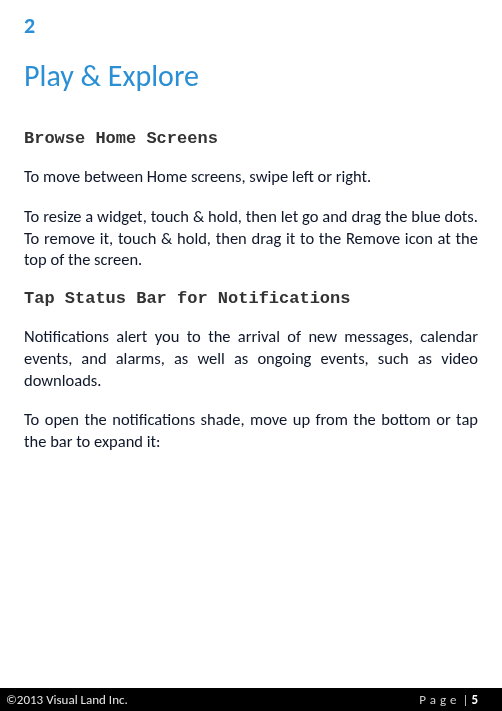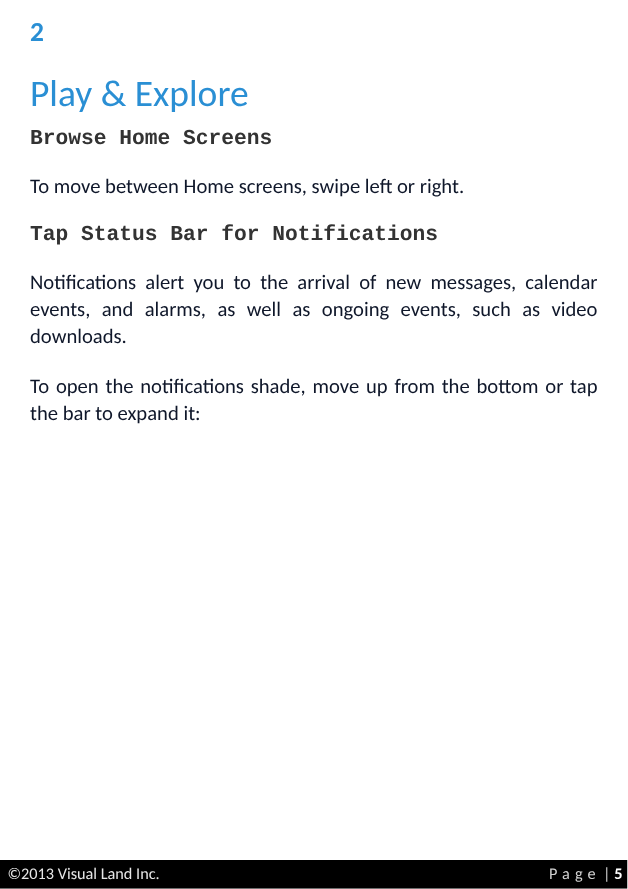--- a/index.html
+++ b/index.html
@@ -23,21 +23,21 @@
     .page-number-top {
       color: #2a8fd4;
       font-size: 22px;
       font-weight: bold;
       margin-bottom: 18px;
     }
     .title {
       color: #2a8fd4;
       font-size: 30px;
       font-weight: normal;
-      margin-bottom: 8px;
+      margin-bottom: 35px;
     }
     .subheading {
       color: #333333;
       font-size: 17px;
       font-weight: bold;
       margin-bottom: 18px;
       font-family: Liberation Mono, monospace;
     }
     .paragraph {
       color: #0f172a;
@@ -47,21 +47,21 @@
       text-align: justify;
     }
     .footer {
       position: absolute;
       bottom: 0;
       left: 0;
       right: 0;
       background: #000000;
       color: #ffffff;
       font-size: 13px;
-      padding: 4px 4px 4px 6px;
+      padding: 4px 24px 4px 6px;
       display: flex;
       justify-content: space-between;
       align-items: center;
     }
     .footer-left {
       color: #e6e6e6;
     }
     .footer-right {
       letter-spacing: 4px;
       color: #d0d0d0;
@@ -84,20 +84,21 @@
 <div class="page-container">
 
   <div class="page-number-top">2</div>
 
   <div class="title">Play &amp; Explore</div>
 
   <div class="subheading">Browse Home Screens</div>
 
   <div class="paragraph">To move between Home screens, swipe left or right.</div>
 
+  <div class="paragraph">To resize a widget, touch &amp; hold, then let go and drag the blue dots. To remove it, touch &amp; hold, then drag it to the Remove icon at the top of the screen.</div>
 
   <div class="subheading">Tap Status Bar for Notifications</div>
 
   <div class="paragraph">Notifications alert you to the arrival of new messages, calendar events, and alarms, as well as ongoing events, such as video downloads.</div>
 
 
   <div class="paragraph">To open the notifications shade, move up from the bottom or tap the bar to expand it:</div>
 
 </div>
 

